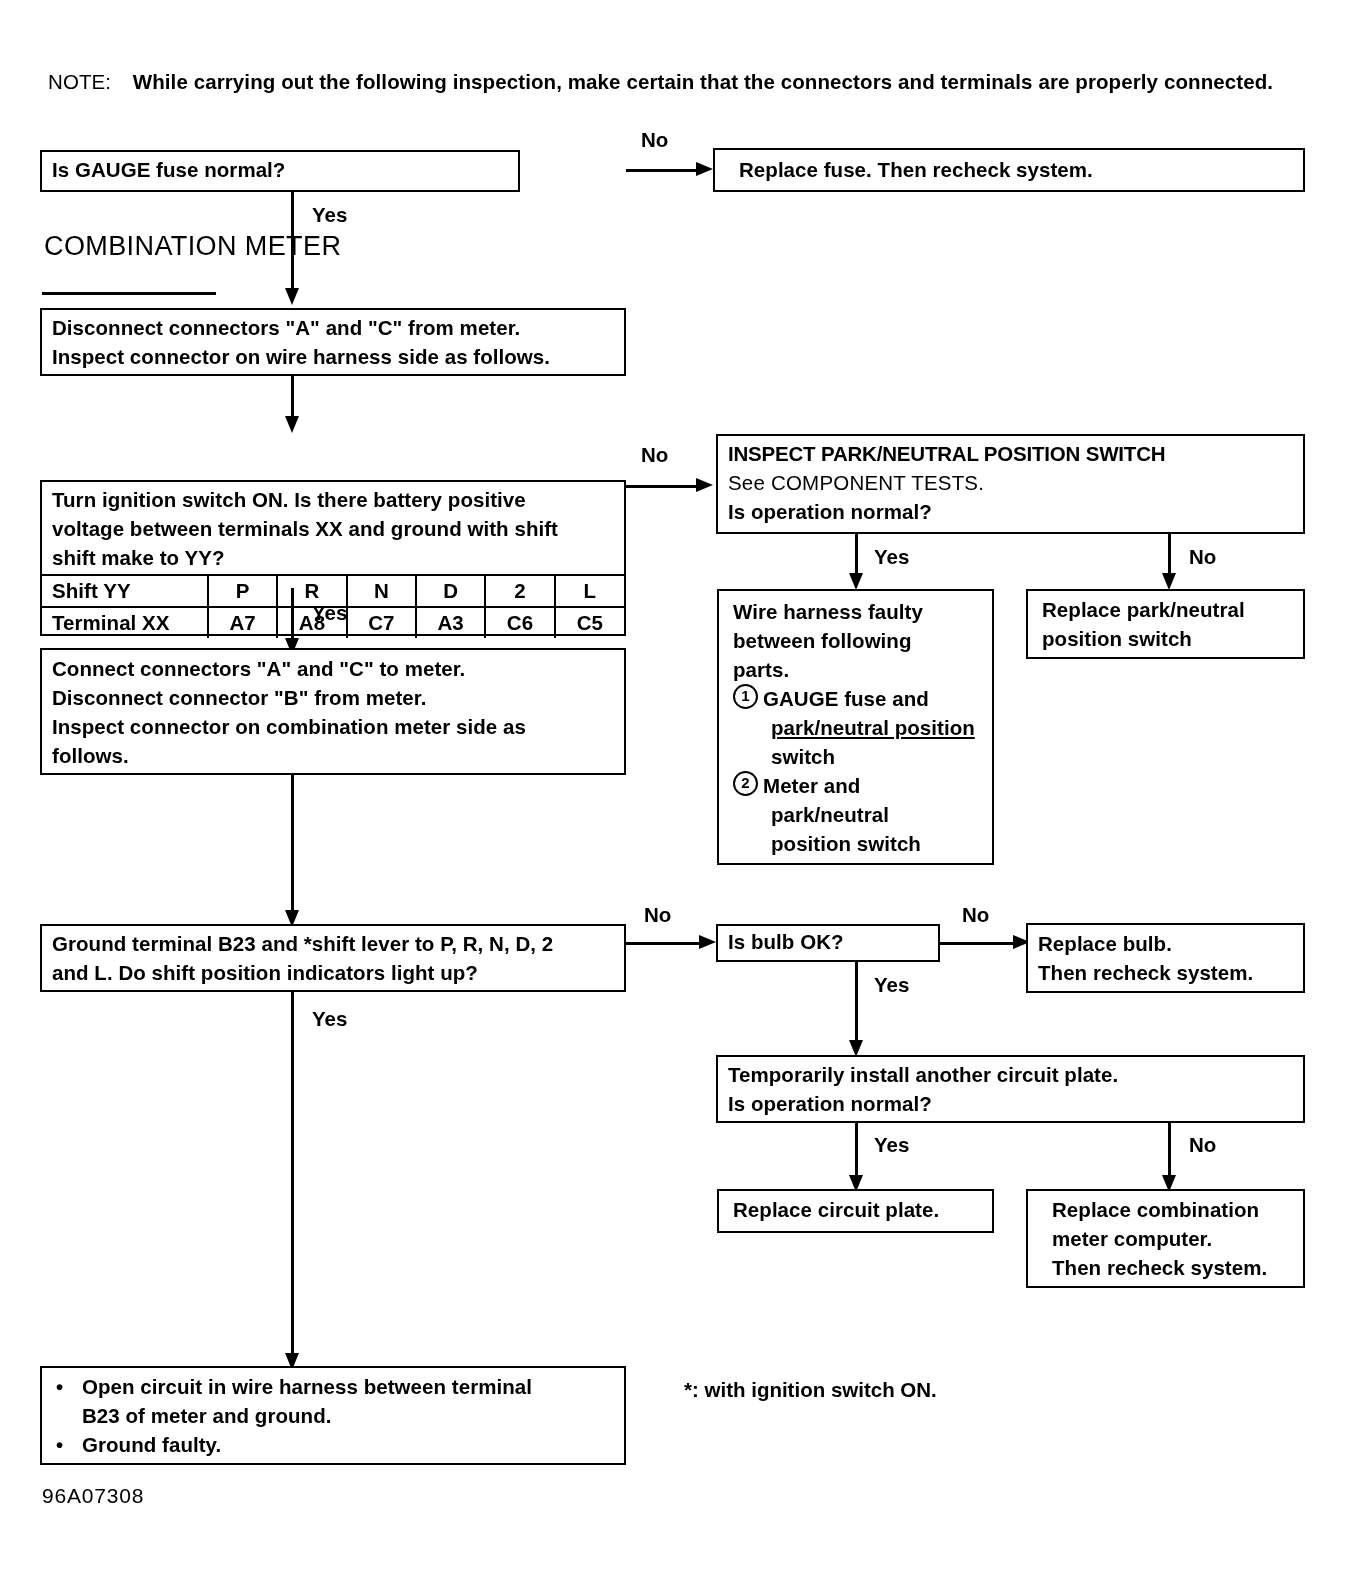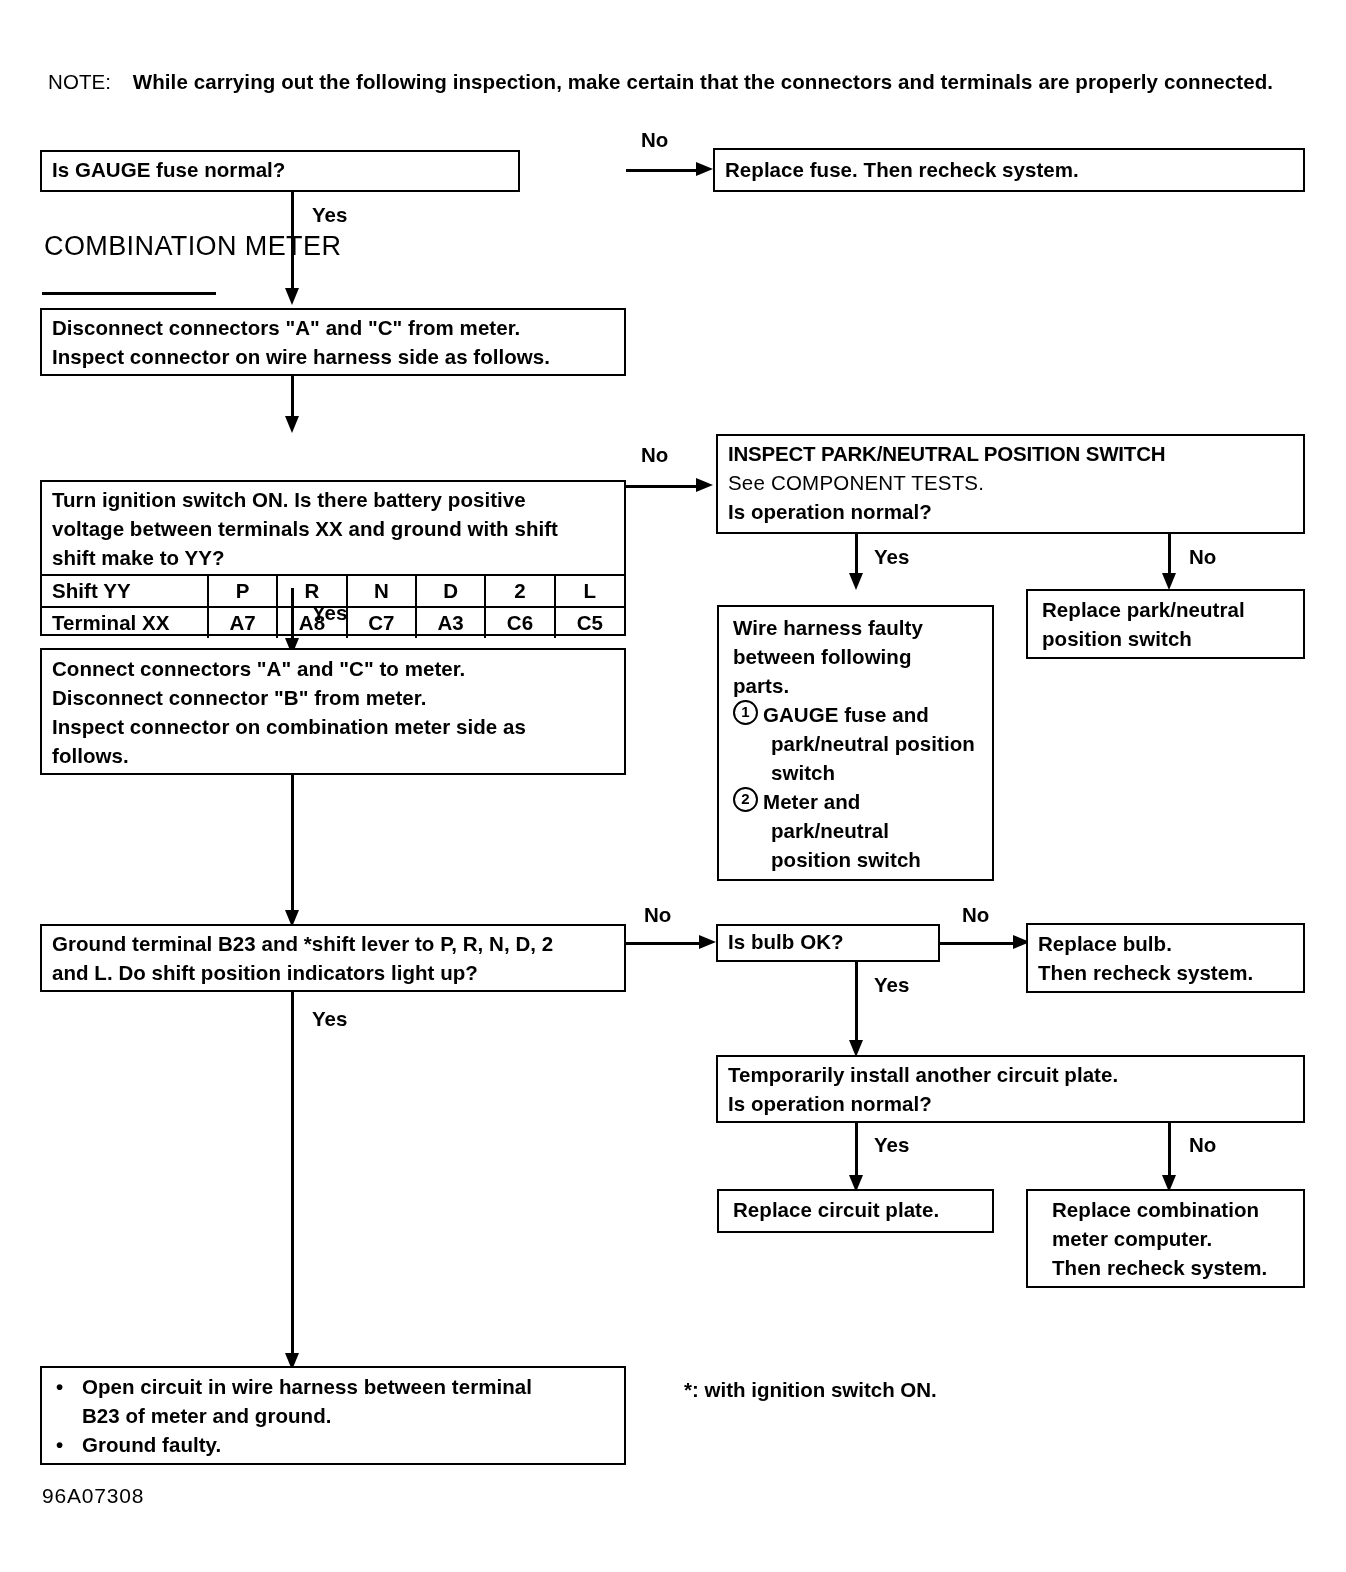--- a/index.html
+++ b/index.html
@@ -144,21 +144,21 @@
     <div class="inner" style="padding-top:3px;">
       <span class="line">Is GAUGE fuse normal?</span>
     </div>
   </div>
 
   <div class="hline" style="left:626px; top:169px; width:77px;"></div>
   <div class="arrow-right" style="left:696px; top:162px;"></div>
   <div class="label" style="left:641px; top:128px;">No</div>
 
   <div class="box" style="left:713px; top:148px; width:592px; height:44px;">
-    <div class="inner" style="">
+    <div class="inner" style="margin-left:14px;">
       <span class="line">Replace fuse. Then recheck system.</span>
     </div>
   </div>
 
   <div class="vline" style="left:291px; top:192px; height:102px;"></div>
   <div class="arrow-down" style="left:285px; top:288px;"></div>
   <div class="label" style="left:312px; top:203px;">Yes</div>
 
   <div class="heading" style="left:44px; top:231px;">
     <span class="line">COMBINATION</span>
@@ -250,30 +250,30 @@
   </div>
 
   <div class="vline" style="left:855px; top:534px; height:48px;"></div>
   <div class="arrow-down" style="left:849px; top:573px;"></div>
   <div class="label" style="left:874px; top:545px;">Yes</div>
 
   <div class="vline" style="left:1168px; top:534px; height:48px;"></div>
   <div class="arrow-down" style="left:1162px; top:573px;"></div>
   <div class="label" style="left:1189px; top:545px;">No</div>
 
-  <div class="box" style="left:717px; top:589px; width:277px; height:276px;margin-top:16px;">
+  <div class="box" style="left:717px; top:589px; width:277px; height:276px;">
     <div class="inner" style="padding-top:6px; padding-left:14px;">
       <span class="line">Wire harness faulty</span>
       <span class="line">between following</span>
       <span class="line">parts.</span>
       <div style="display:flex;">
         <span class="circnum">1</span>
         <span style="flex:1;">
           <span class="line">GAUGE fuse and</span>
-          <span class="line" style="padding-left:8px;">park/neutral position</span>
+          <span class="line" style="padding-left:8px;text-decoration:underline;">park/neutral position</span>
           <span class="line" style="padding-left:8px;">switch</span>
         </span>
       </div>
       <div style="display:flex;">
         <span class="circnum">2</span>
         <span style="flex:1;">
           <span class="line">Meter and</span>
           <span class="line" style="padding-left:8px;">park/neutral</span>
           <span class="line" style="padding-left:8px;">position switch</span>
         </span>

